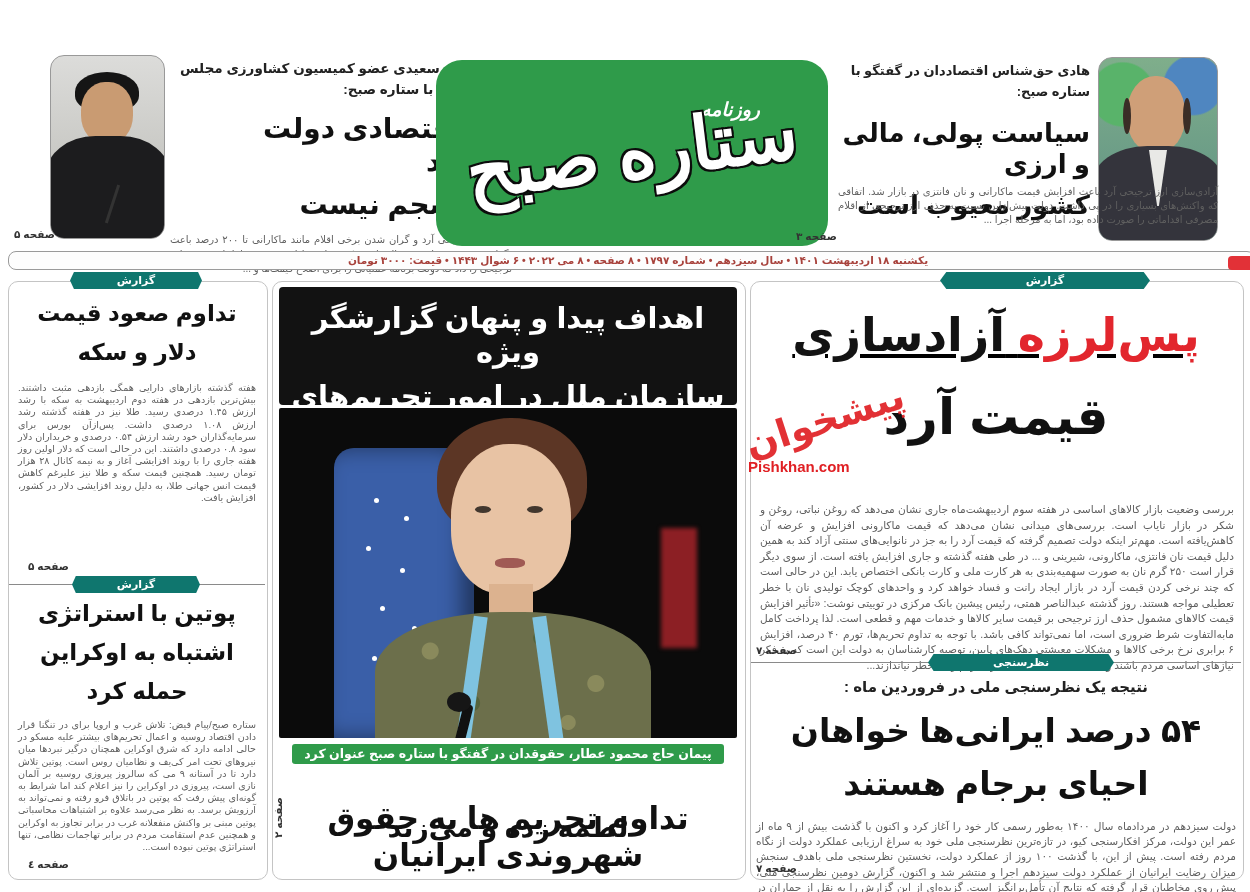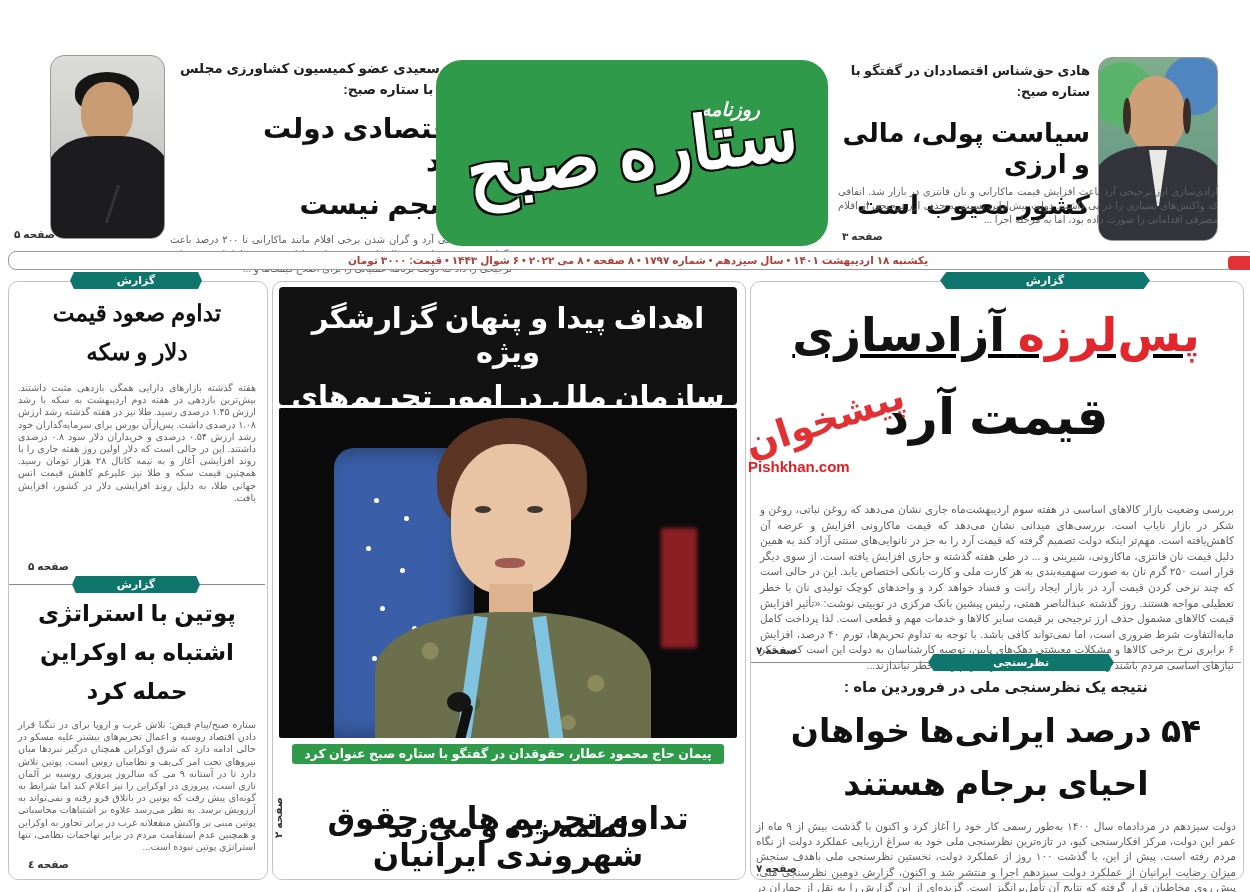--- a/index.html
+++ b/index.html
@@ -52,32 +52,32 @@
     <div class="abs" style="left:84px;top:40px;width:8px;height:36px;background:#3a2d26;border-radius:50%;"></div>
     <div class="abs" style="left:-8px;top:88px;width:134px;height:94px;background:#34343c;border-radius:42% 42% 0 0;"></div>
     <div class="abs" style="left:50px;top:92px;width:18px;height:56px;background:#e9e9e6;clip-path:polygon(0 0,100% 0,55% 100%,45% 100%);"></div>
   </div>
   <div class="abs rtl" style="left:838px;top:60px;width:252px;text-align:right;">
     <div class="kicker" style="font-size:13px;">هادی حق‌شناس اقتصاددان در گفتگو با ستاره صبح:</div>
     <div class="headline" style="font-size:26px;margin-top:16px;">سیاست پولی، مالی و ارزی</div>
     <div class="headline" style="font-size:26px;margin-top:10px;">کشور معیوب است</div>
   </div>
   <div class="bodytext abs rtl" style="left:838px;top:185px;width:380px;font-size:10px;line-height:14px;">آزادی‌سازی ارز ترجیحی آرد باعث افزایش قیمت ماکارانی و نان فانتزی در بازار شد. اتفاقی که واکنش‌های بسیاری را در پی داشت. دولت پیش‌ازاین نسبت به حذف ارز ترجیحی از اقلام مصرفی اقداماتی را صورت داده بود، اما به مرحله اجرا ...</div>
-  <div class="pageref abs rtl" style="left:842px;top:230px;">صفحه ۳</div>
+  <div class="pageref abs rtl" style="left:796px;top:230px;">صفحه ۳</div>
 
   <div class="abs rtl" style="left:8px;top:251px;width:1232px;height:17px;border:1px solid #9a9a9a;border-radius:8px;background:#fdfdfd;
               text-align:center;font-size:10.5px;line-height:17px;color:#a8423c;font-weight:bold;padding-left:13px;">
     <span>یکشنبه ۱۸ اردیبهشت ۱۴۰۱ • سال سیزدهم • شماره ۱۷۹۷ • ۸ صفحه • ۸ می ۲۰۲۲ • ۶ شوال ۱۴۴۳ • قیمت: ۳۰۰۰ تومان</span>
   </div>
   <div class="abs" style="left:1228px;top:256px;width:22px;height:14px;background:#e23137;border-radius:4px 0 0 4px;"></div>
 
   <div class="card" style="left:8px;top:281px;width:258px;height:597px;"></div>
   <div class="ribbon" style="left:70px;top:272px;width:132px;">گزارش</div>
 
-  <div class="abs rtl" style="left:18px;top:300px;width:238px;text-align:center;font-family:Liberation Serif, serif;">
+  <div class="abs rtl" style="left:18px;top:300px;width:238px;text-align:center;">
     <div class="headline" style="font-size:23px;">تداوم صعود قیمت</div>
     <div class="headline" style="font-size:23px;margin-top:12px;">دلار و سکه</div>
     <div class="bodytext" style="font-size:9.6px;line-height:12.2px;margin-top:16px;text-align:justify;">هفته گذشته بازارهای دارایی همگی بازدهی مثبت داشتند. بیش‌ترین بازدهی در هفته دوم اردیبهشت به سکه با رشد ارزش ۱.۴۵ درصدی رسید. طلا نیز در هفته گذشته رشد ارزش ۱.۰۸ درصدی داشت. پس‌ازآن بورس برای سرمایه‌گذاران خود رشد ارزش ۰.۵۴ درصدی و خریداران دلار سود ۰.۸ درصدی داشتند. این در حالی است که دلار اولین روز هفته جاری را با روند افزایشی آغاز و به نیمه کانال ۲۸ هزار تومان رسید. همچنین قیمت سکه و طلا نیز علیرغم کاهش قیمت انس جهانی طلا، به دلیل روند افزایشی دلار در کشور، افزایش یافت.</div>
   </div>
   <div class="pageref abs rtl" style="left:28px;top:560px;">صفحه ۵</div>
 
   <div class="divline" style="left:9px;top:584px;width:256px;"></div>
   <div class="ribbon" style="left:72px;top:576px;width:128px;">گزارش</div>
 
   <div class="abs rtl" style="left:18px;top:600px;width:238px;text-align:center;">

